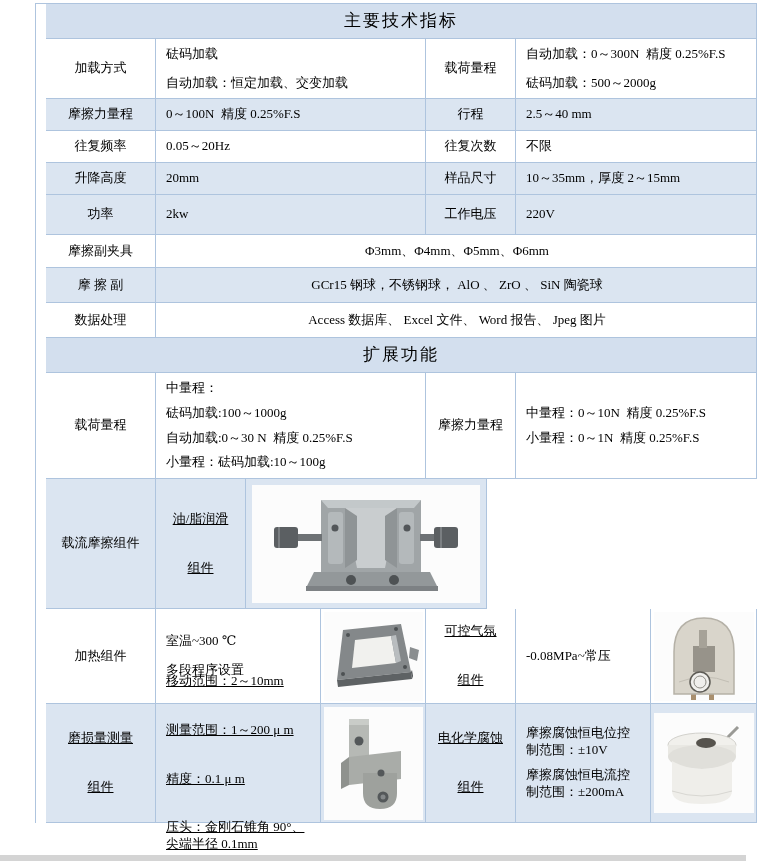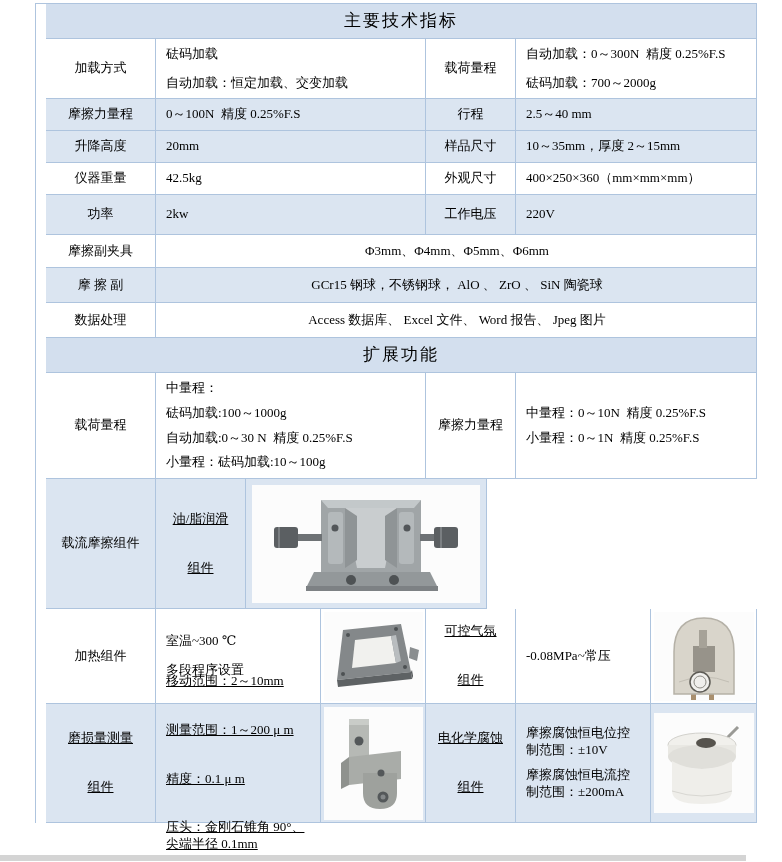--- a/index.html
+++ b/index.html
@@ -50,57 +50,57 @@
 
     <div class="row" style="height:60px">
       <div class="cell lab c-l1">加载方式</div>
       <div class="cell val c-v1 gap-lg">
           <div>砝码加载</div>
           <div>自动加载：恒定加载、交变加载</div>
         </div>
       <div class="cell lab c-l2">载荷量程</div>
       <div class="cell val c-v2 gap-lg">
           <div>自动加载：0～300N  精度 0.25%F.S</div>
-          <div>砝码加载：700～2000g</div>
+          <div>砝码加载：500～2000g</div>
         </div>
     </div>
 
     <div class="row stripe" style="height:32px">
       <div class="cell lab c-l1">摩擦力量程</div>
       <div class="cell val c-v1">
           <div>0～100N  精度 0.25%F.S</div>
         </div>
       <div class="cell lab c-l2">行程</div>
       <div class="cell val c-v2">
           <div>2.5～40 mm</div>
         </div>
     </div>
 
+    <div class="row" style="height:32px">
+      <div class="cell lab c-l1">往复频率</div>
+      <div class="cell val c-v1">
+          <div>0.05～20Hz</div>
+        </div>
+      <div class="cell lab c-l2">往复次数</div>
+      <div class="cell val c-v2">
+          <div>不限</div>
+        </div>
+    </div>
 
     <div class="row stripe" style="height:32px">
       <div class="cell lab c-l1">升降高度</div>
       <div class="cell val c-v1">
           <div>20mm</div>
         </div>
       <div class="cell lab c-l2">样品尺寸</div>
       <div class="cell val c-v2">
           <div>10～35mm，厚度 2～15mm</div>
         </div>
     </div>
 
-    <div class="row" style="height:32px">
-      <div class="cell lab c-l1">仪器重量</div>
-      <div class="cell val c-v1">
-          <div>42.5kg</div>
-        </div>
-      <div class="cell lab c-l2">外观尺寸</div>
-      <div class="cell val c-v2">
-          <div>400×250×360（mm×mm×mm）</div>
-        </div>
-    </div>
 
     <div class="row stripe" style="height:40px">
       <div class="cell lab c-l1">功率</div>
       <div class="cell val c-v1">
           <div>2kw</div>
         </div>
       <div class="cell lab c-l2">工作电压</div>
       <div class="cell val c-v2">
           <div>220V</div>
         </div>

